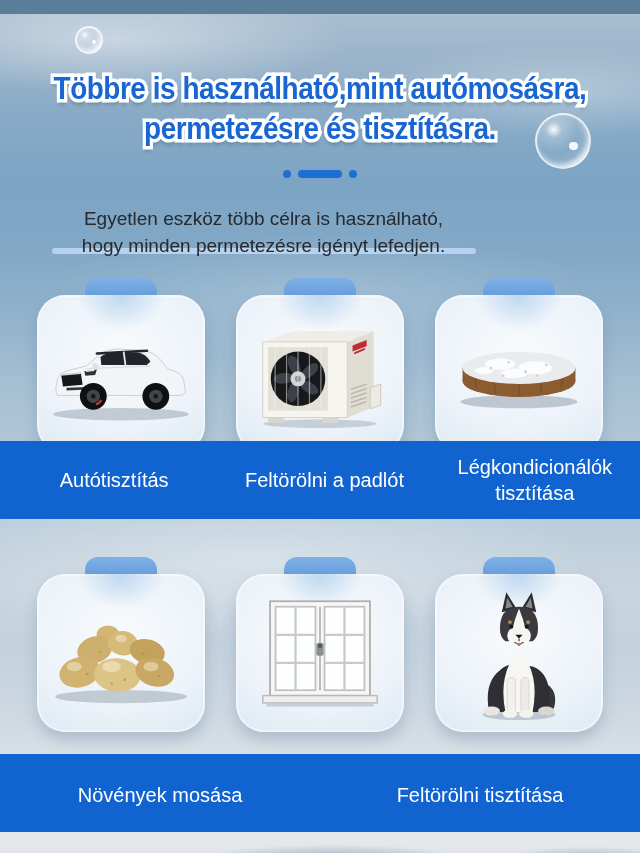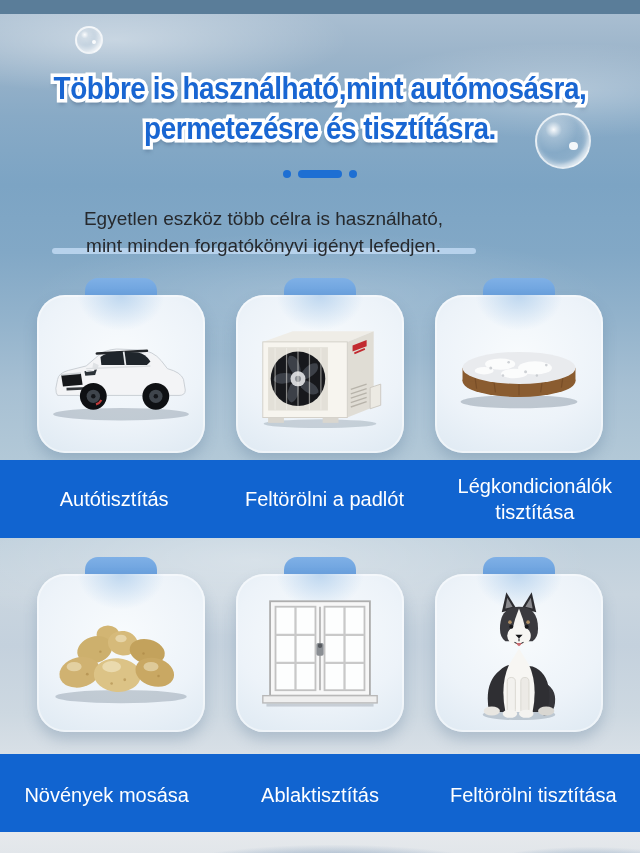--- a/index.html
+++ b/index.html
@@ -109,21 +109,21 @@
     content:"";position:absolute;top:0;left:50%;transform:translateX(-50%);
     width:110px;height:80px;
     background:radial-gradient(55% 62% at 50% 0%, rgba(173,205,236,.75), rgba(173,205,236,0) 72%);
   }
   .card-body svg{position:relative;}
   
   .label-band{
     position:absolute;left:0;width:640px;height:78px;background:var(--band-blue);
     display:flex;align-items:center;
   }
-  .band1{top:446px;padding-left:9px;}
+  .band1{top:427px;padding-left:9px;}
   .band2{top:740px;height:82px;justify-content:flex-end;}
   .band-label{
     flex:1;text-align:center;color:var(--label-text);
     font-size:20px;line-height:26px;padding:0 8px;
   }
   .band-label.two-line{max-width:213px;}
 </style>
 </head>
 <body>
 
@@ -146,21 +146,21 @@
 
   <div class="divider">
     <span class="dot"></span>
     <span class="bar"></span>
     <span class="dot"></span>
   </div>
 
   <div class="subtitle">
     <div class="sub-underline"></div>
     <p>Egyetlen eszköz több célra is használható,</p>
-    <p>mint minden forgatókönyvi igényt lefedjen.</p>
+    <p>hogy minden permetezésre igényt lefedjen.</p>
   </div>
 
   <div class="cards-row row1">
 
     <div class="card">
       <div class="card-tab"></div>
       <div class="card-body">
         <svg width="152" height="100" viewBox="0 0 170 112">
           <ellipse cx="85" cy="101" rx="76" ry="7" fill="rgba(60,80,100,0.25)"></ellipse>
           <path d="M14,80 Q12,78 12,72 L14,62 Q15,55 26,52 L46,47 L60,35 Q67,29 80,28 L106,29 Q121,30 130,41 L137,50 Q152,54 155,62 L157,74 Q157,80 150,80 Z" fill="#f3f4f6" stroke="#c6cbd1" stroke-width="1"></path>
@@ -352,18 +352,17 @@
           <path d="M55,59 L55,62" stroke="#3a3a3e" stroke-width="1.3" fill="none"></path>
           <path d="M50,63 Q55,67 60,63" stroke="#3a3a3e" stroke-width="1.3" fill="none"></path>
           <path d="M52,64 Q55,71 58,64 Z" fill="#c96a70"></path>
         </svg>
       </div>
     </div>
   </div>
 
   <div class="label-band band2">
     <div class="band-label">Növények mosása</div>
-    <div class="band-label">Ablaktisztítás</div>
     <div class="band-label">Feltörölni tisztítása</div>
   </div>
 
   <div class="bg-bottom"></div>
 </div>
 
 </body></html>

